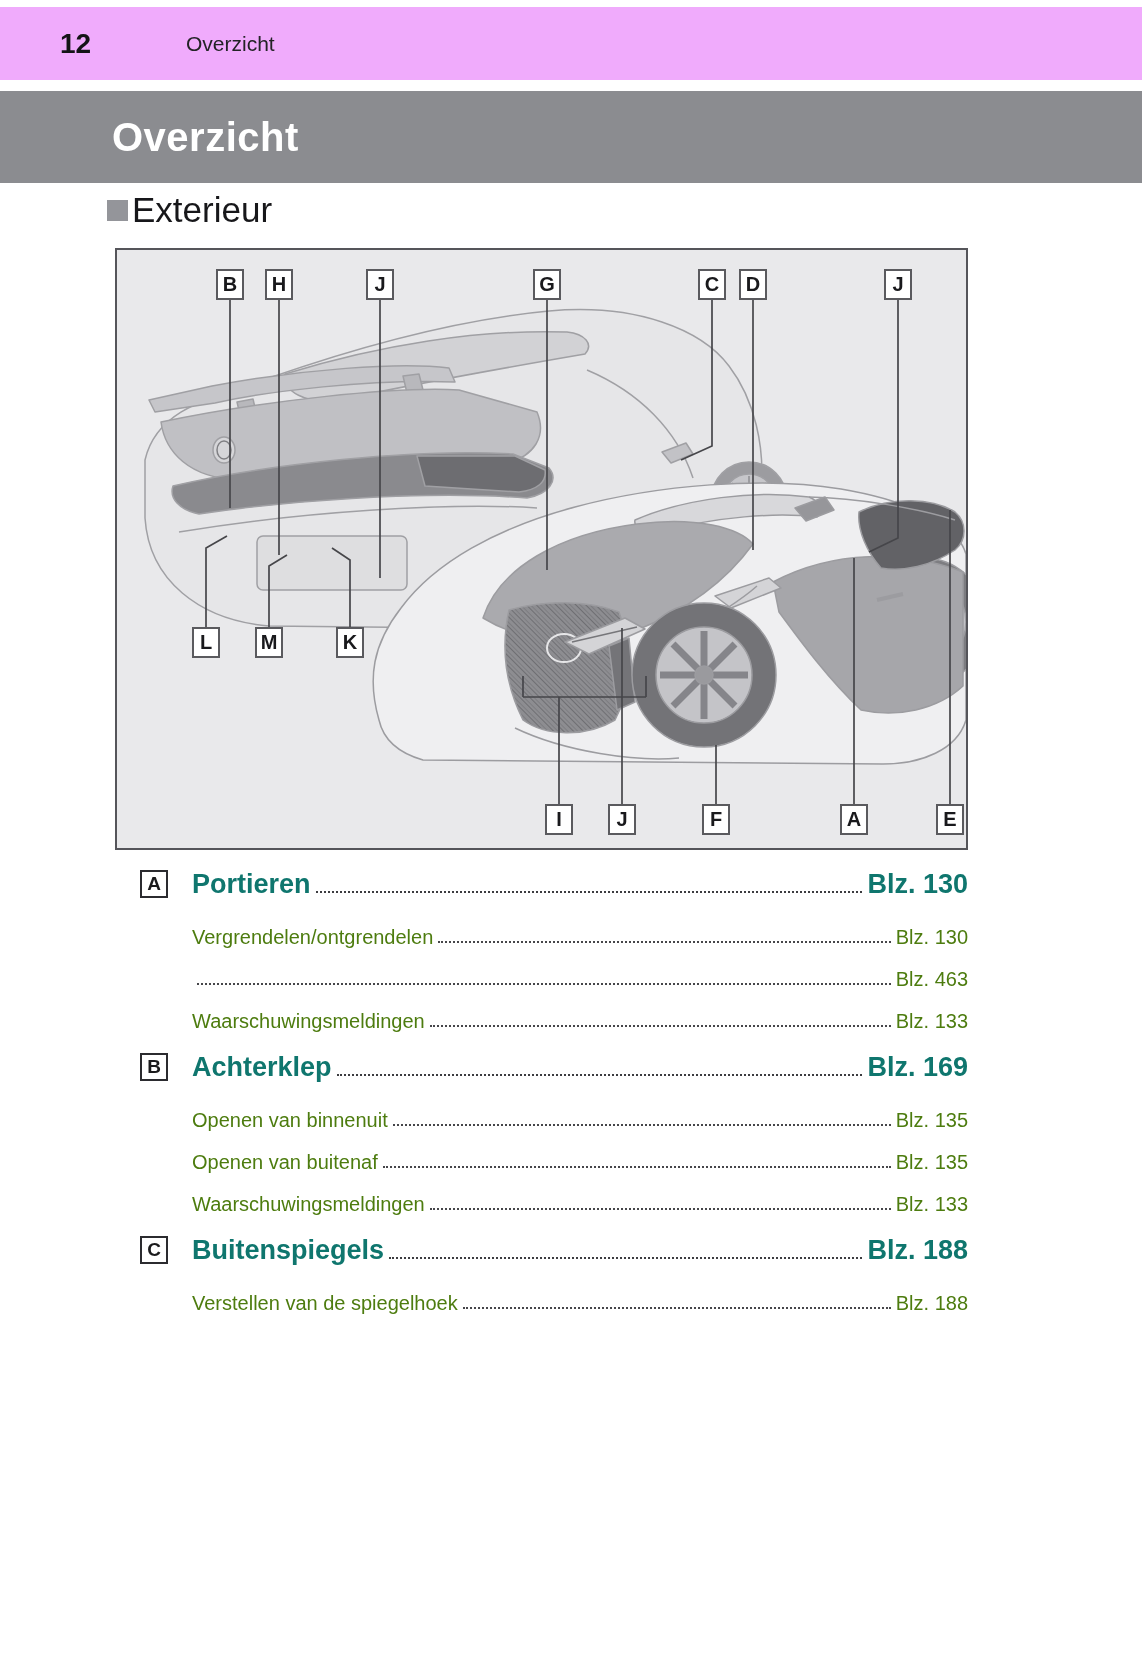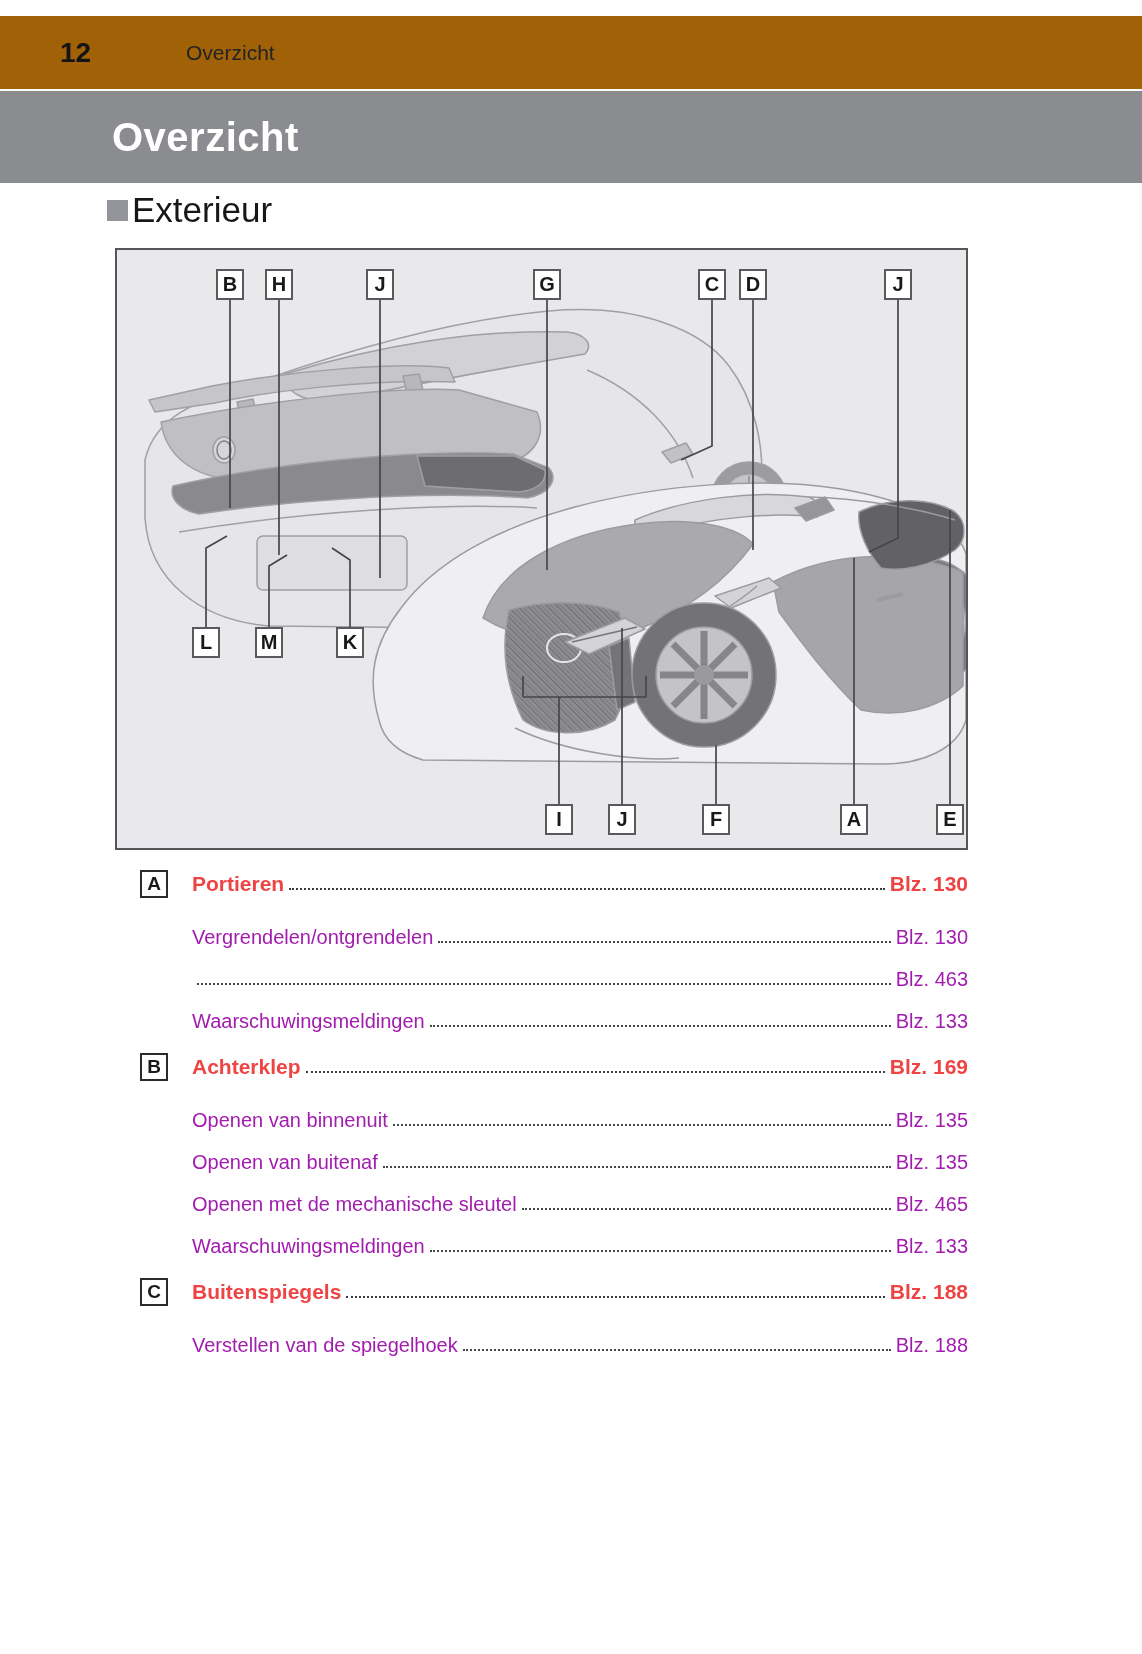--- a/index.html
+++ b/index.html
@@ -1,21 +1,21 @@
 <!DOCTYPE html>
 <html><head>
 <meta charset="utf-8">
 <style>
   html,body{margin:0;padding:0;background:#ffffff;}
   body{
     width:1142px;height:1654px;position:relative;overflow:hidden;
     font-family:"Liberation Sans", sans-serif;color:#1a1a1c;
   }
   
-  .topbar{position:absolute;left:0;top:16px;width:1142px;height:73px;background:#a16207;}
+  .topbar{position:absolute;left:0;top:7px;width:1142px;height:73px;background:#f0abfc;}
   .topbar .pagenum{position:absolute;left:60px;top:0;line-height:73px;font-size:28px;font-weight:bold;color:#141416;}
   .topbar .runhead{position:absolute;left:186px;top:0;line-height:73px;font-size:21px;color:#232326;}
   
   .banner{position:absolute;left:0;top:91px;width:1142px;height:92px;background:#8b8c90;}
   .banner .title{position:absolute;left:112px;top:0;line-height:92px;font-size:40px;font-weight:bold;color:#ffffff;letter-spacing:0.5px;}
   
   .subsection{position:absolute;left:107px;top:195px;height:30px;display:flex;align-items:center;}
   .subsection .sq{width:21px;height:21px;background:#94959a;margin-right:4px;flex:none;}
   .subsection .txt{font-size:35px;font-weight:500;color:#17171a;}
   
@@ -32,23 +32,23 @@
   .toc-head.gap{margin-top:13px;}
   .toc-letter{
     width:28px;height:28px;box-sizing:border-box;border:2px solid #2b2b2f;background:#fff;
     display:flex;align-items:center;justify-content:center;flex:none;
     font-size:19px;font-weight:bold;color:#1a1a1c;margin-right:24px;
   }
   .toc-line{flex:1;display:flex;align-items:flex-end;min-width:0;}
   .toc-line .lbl{white-space:nowrap;line-height:1.05;}
   .toc-line .dots{flex:1;border-bottom:2px dotted #3c3c40;margin:0 5px 5px 5px;min-width:20px;}
   .toc-line .pg{white-space:nowrap;line-height:1.05;}
-  .toc-head .lbl,.toc-head .pg{font-size:21px;font-weight:bold;color:#ef4444;}
+  .toc-head .lbl,.toc-head .pg{font-size:27px;font-weight:bold;color:#0f766e;}
   .toc-sub{display:flex;align-items:flex-end;height:42px;padding-left:52px;}
-  .toc-sub .lbl,.toc-sub .pg{font-size:20px;font-weight:400;color:#a21caf;}
+  .toc-sub .lbl,.toc-sub .pg{font-size:20px;font-weight:400;color:#4d7c0f;}
   .toc-sub .lbl{white-space:nowrap;line-height:1.05;}
   .toc-sub .dots{flex:1;border-bottom:2px dotted #46464a;margin:0 5px 5px 5px;min-width:20px;}
   .toc-sub .pg{white-space:nowrap;line-height:1.05;}
 </style>
 </head>
 <body>
 
 <div class="topbar">
   <div class="pagenum">12</div>
   <div class="runhead">Overzicht</div>
@@ -199,25 +199,20 @@
     <span class="lbl">Openen van binnenuit</span>
     <span class="dots"></span>
     <span class="pg">Blz. 135</span>
   </div>
   <div class="toc-sub">
     <span class="lbl">Openen van buitenaf</span>
     <span class="dots"></span>
     <span class="pg">Blz. 135</span>
   </div>
   <div class="toc-sub">
-    <span class="lbl">Openen met de mechanische sleutel</span>
-    <span class="dots"></span>
-    <span class="pg">Blz. 465</span>
-  </div>
-  <div class="toc-sub">
     <span class="lbl">Waarschuwingsmeldingen</span>
     <span class="dots"></span>
     <span class="pg">Blz. 133</span>
   </div>
 
   <div class="toc-head gap">
     <div class="toc-letter">C</div>
     <div class="toc-line">
       <span class="lbl">Buitenspiegels</span>
       <span class="dots"></span>

